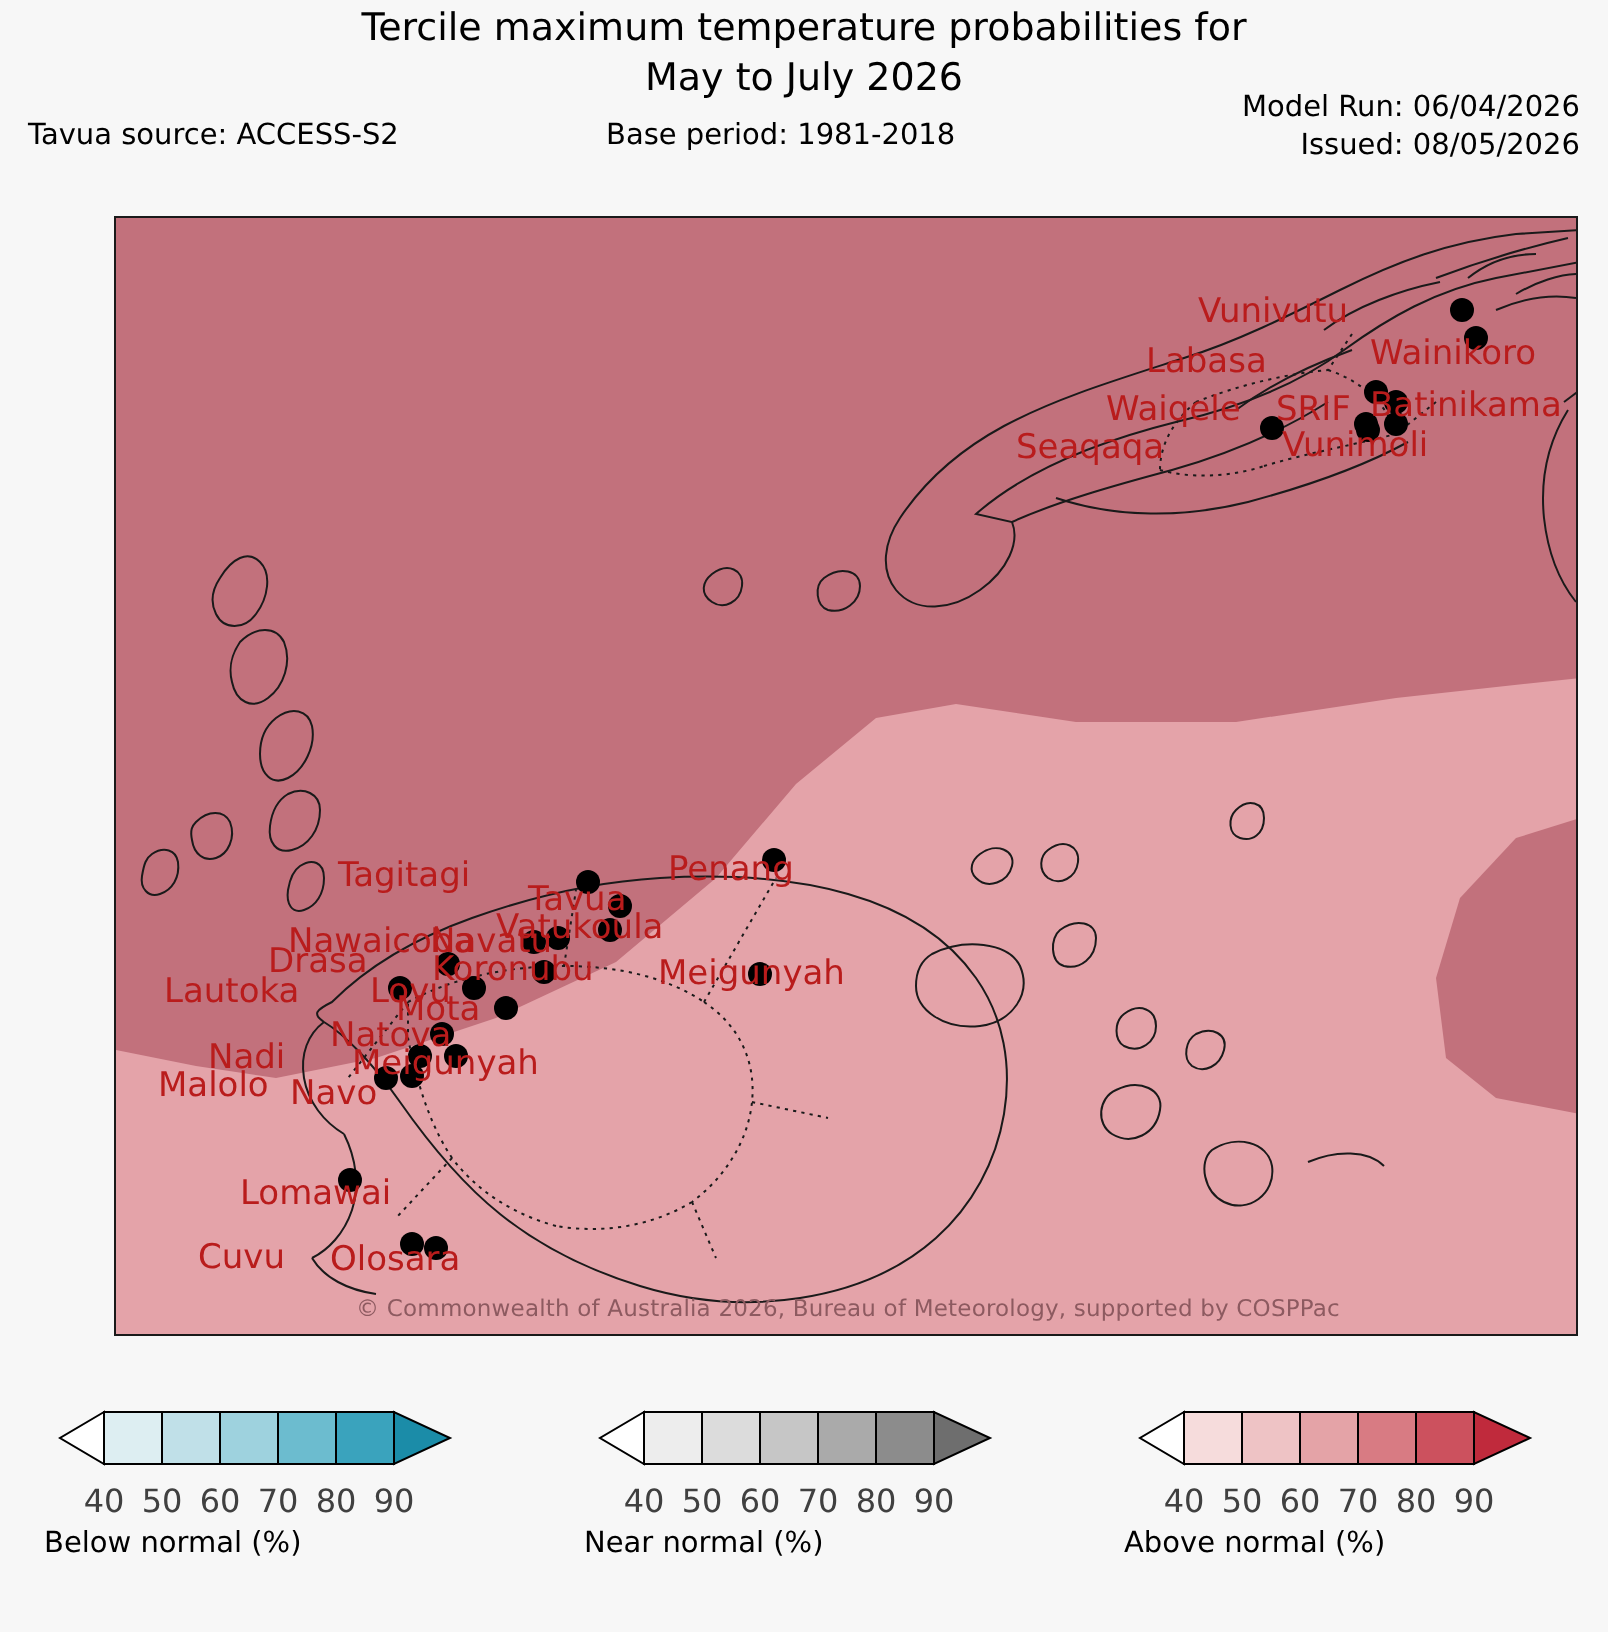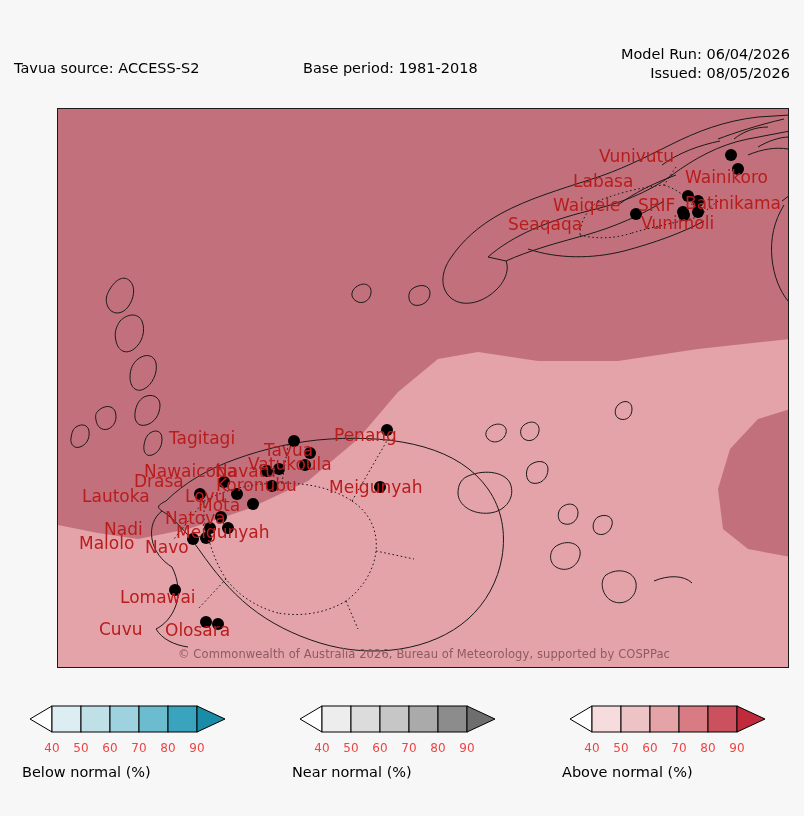--- a/index.html
+++ b/index.html
@@ -105,37 +105,41 @@
 
   .cb-svg { display: block; }
   .cb-ticks {
     position: relative;
     width: 230px;
     height: 18px;
     margin-top: 1px;
   }
   .cb-tick {
     position: absolute;
-    font-size: 12px;
-    color: #ef4444;
+    font-size: 16px;
+    color: #404040;
     transform: translateX(-50%);
     top: 0;
   }
   .cb-caption {
     width: 230px;
     font-size: 14.5px;
     color: #000;
     margin-top: 5px;
   }
 </style>
 </head>
 <body>
 
 <div id="root">
 
+  <div class="title">
+    <span>Tercile maximum temperature probabilities for</span>
+    <span class="title-l2">May to July 2026</span>
+  </div>
 
   <div class="meta-left">Tavua source: ACCESS-S2</div>
   <div class="meta-center">Base period: 1981-2018</div>
   <div class="meta-right">
     <div>Model Run: 06/04/2026</div>
     <div>Issued: 08/05/2026</div>
   </div>
 
   <div class="map-wrap">
     <svg class="map-svg" width="732" height="560" viewBox="0 0 732 560">

